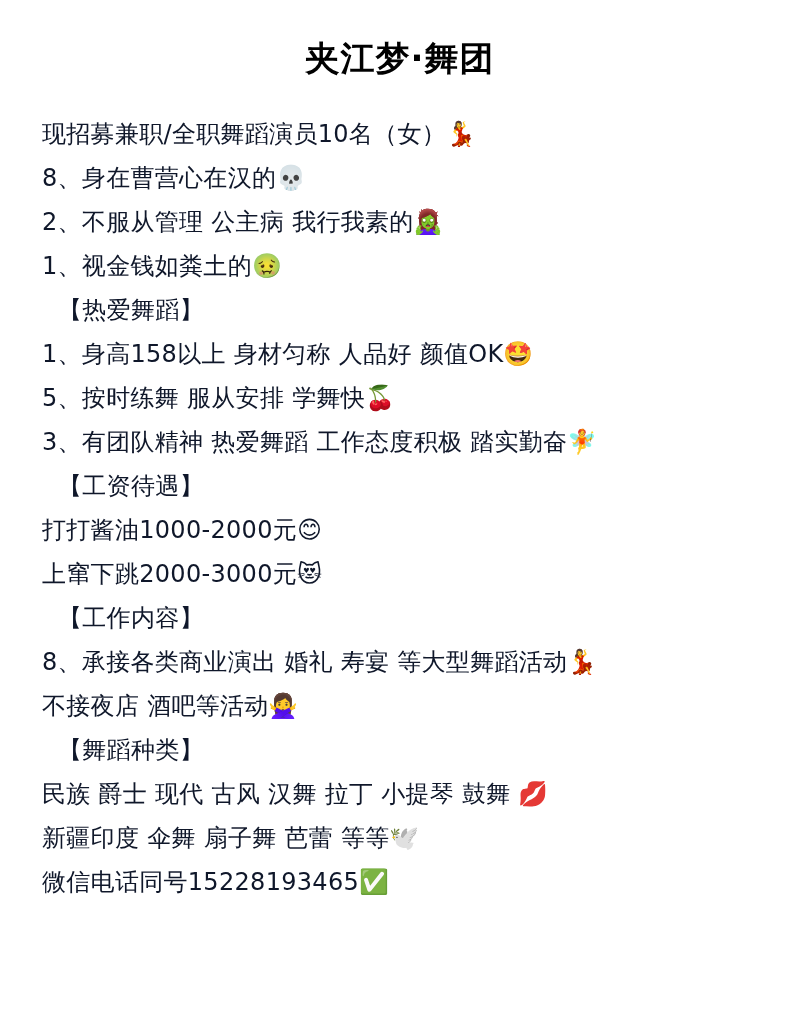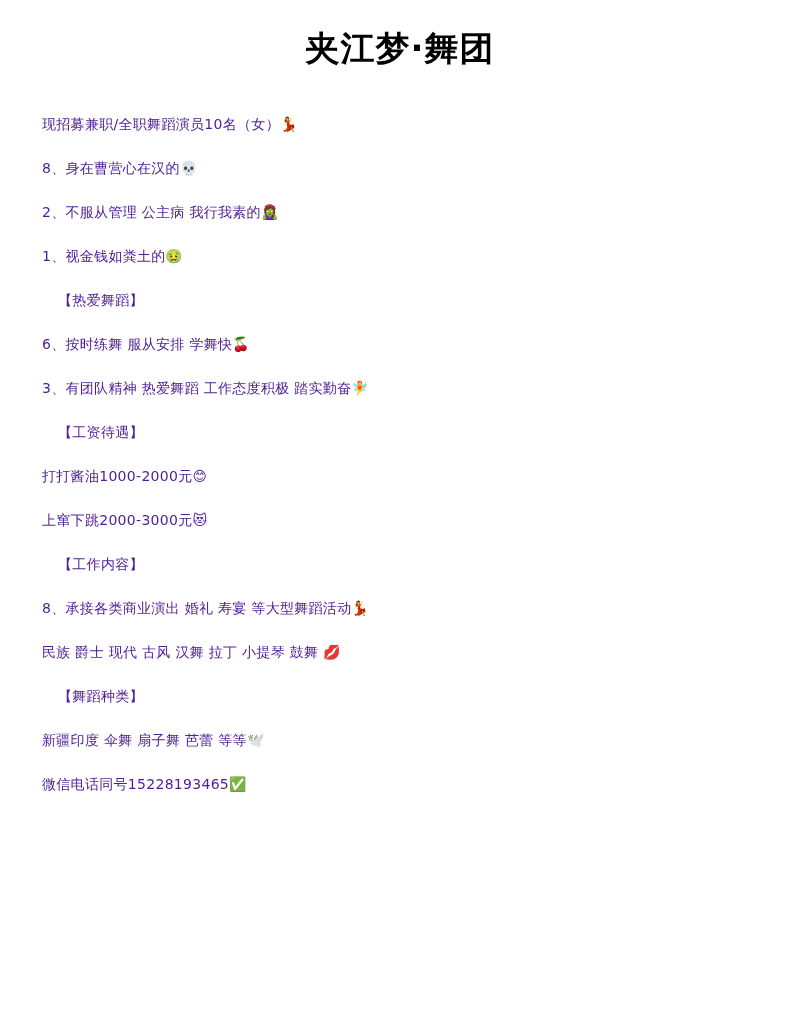--- a/index.html
+++ b/index.html
@@ -20,32 +20,32 @@
     box-sizing: border-box;
     padding: 0;
     position: relative;
   }
   .title {
     text-align: center;
     font-size: 34px;
     font-weight: bold;
     letter-spacing: 1px;
     color: #000000;
-    margin-top: 26px;
+    margin-top: 36px;
     margin-bottom: 30px;
     font-family: "DejaVu Sans", "Liberation Sans", sans-serif;
   }
   .body-block {
     padding-left: 42px;
     padding-right: 24px;
   }
   .line {
-    font-size: 14px;
+    font-size: 24px;
     line-height: 44px;
-    color: #4c1d95;
+    color: #0f172a;
     white-space: pre-wrap;
     word-break: break-all;
     letter-spacing: 0.3px;
   }
   .line.heading {
     
     padding-left: 16px;
   }
 </style>
 </head>
@@ -54,27 +54,29 @@
 <div class="page">
 
   <div class="title">夹江梦·舞团</div>
 
   <div class="body-block">
     <div class="line">现招募兼职/全职舞蹈演员10名（女）💃</div>
     <div class="line">8、身在曹营心在汉的💀</div>
     <div class="line">2、不服从管理 公主病 我行我素的🧟‍♀️</div>
     <div class="line">1、视金钱如粪土的🤢</div>
     <div class="line heading">【热爱舞蹈】</div>
-    <div class="line">6、按时练舞 服从安排 学舞快🍒</div>
+    <div class="line">1、身高158以上 身材匀称 人品好 颜值OK🤩</div>
+    <div class="line">5、按时练舞 服从安排 学舞快🍒</div>
     <div class="line">3、有团队精神 热爱舞蹈 工作态度积极 踏实勤奋🧚</div>
     <div class="line heading">【工资待遇】</div>
     <div class="line">打打酱油1000-2000元😊</div>
     <div class="line">上窜下跳2000-3000元😻</div>
     <div class="line heading">【工作内容】</div>
     <div class="line">8、承接各类商业演出 婚礼 寿宴 等大型舞蹈活动💃</div>
+    <div class="line">不接夜店 酒吧等活动🙅‍♀️</div>
+    <div class="line heading">【舞蹈种类】</div>
     <div class="line">民族 爵士 现代 古风 汉舞 拉丁 小提琴 鼓舞 💋</div>
-    <div class="line heading">【舞蹈种类】</div>
     <div class="line">新疆印度 伞舞 扇子舞 芭蕾 等等🕊️</div>
     <div class="line">微信电话同号15228193465✅</div>
 
   </div>
 
 </div>
 
 </body></html>

